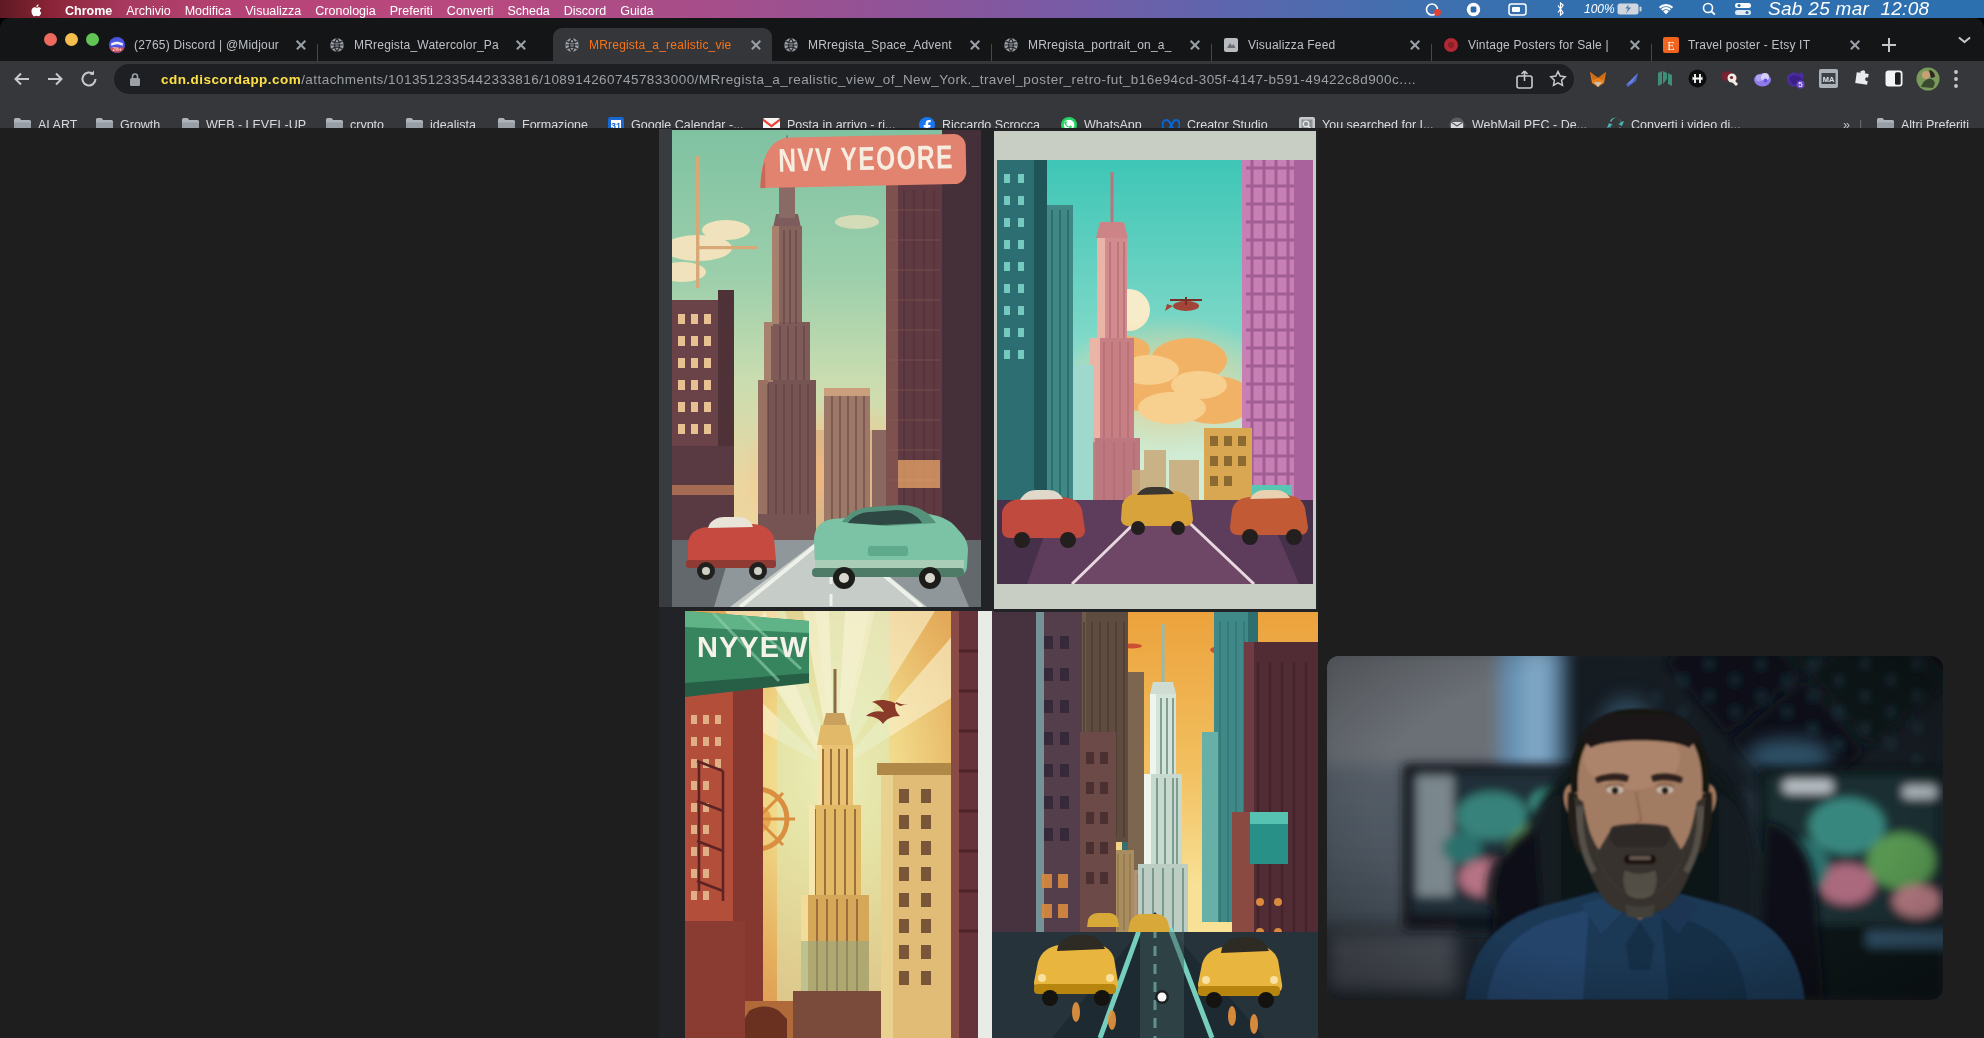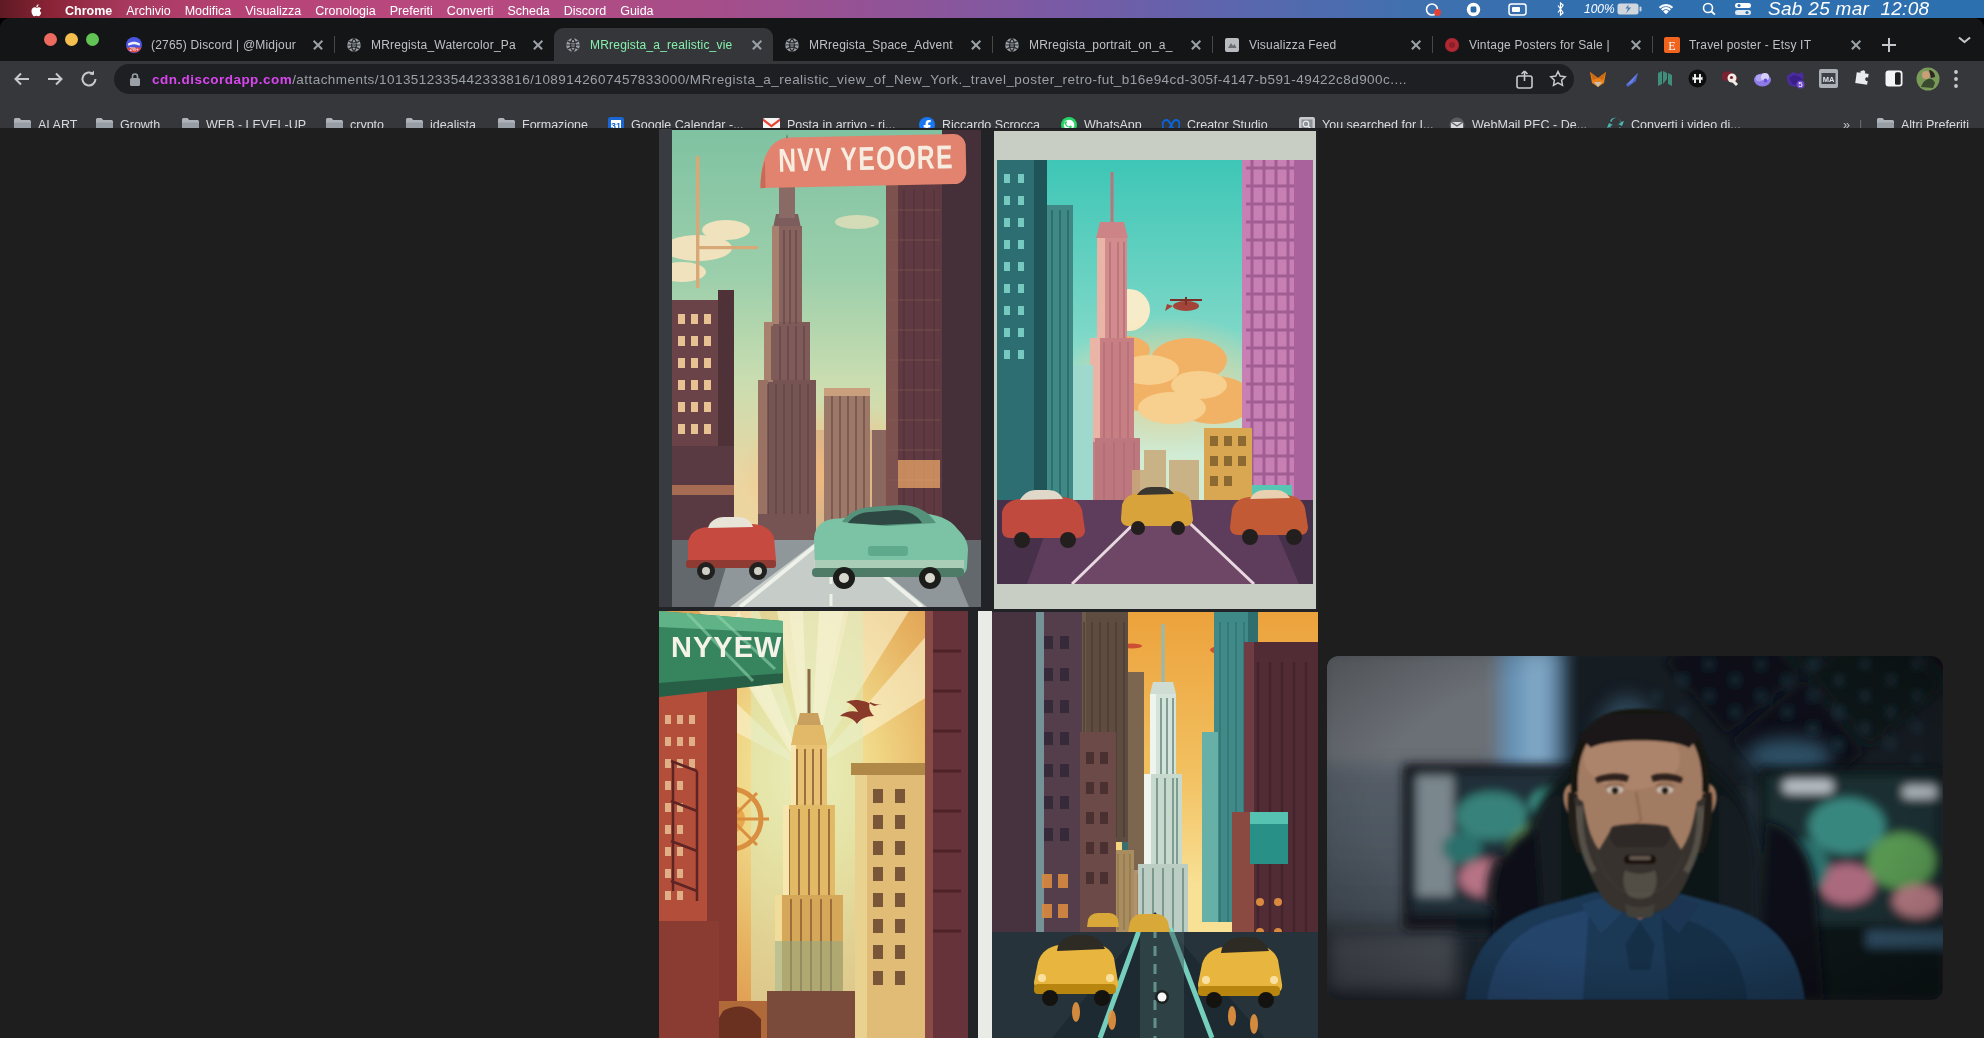--- a/index.html
+++ b/index.html
@@ -9,38 +9,38 @@
     background:linear-gradient(90deg,#5e1a22 0%,#8a2336 2.5%,#a83a60 6.5%,#b84478 13%,#b74a80 25%,#a54e8a 36%,#8e5499 46%,#775ba6 54%,#5c66ae 62%,#4170af 71%,#2f6fae 81%,#2d70b0 100%);
     color:#fff; font-size:12.5px; display:flex; align-items:flex-end;
   }
   #menubar .apple { margin-left:30px; width:12px; }
   #menubar .it { margin-left:14px; white-space:nowrap; }
   #menubar .b { font-weight:bold; margin-left:23px; }
   .mbr { position:absolute; top:0; height:18px; display:flex; align-items:center; color:#fff;font-style:italic; }
   #window { position:absolute; left:0; top:18px; width:1984px; height:1020px; background:#141517; border-radius:10px 10px 0 0; }
   #tabbar { position:absolute; left:0; top:0; width:100%; height:43px; background:#141517; border-radius:10px 10px 0 0; }
   .tl { position:absolute; top:15px; width:13px; height:13px; border-radius:50%; }
-  #tabs { position:absolute; left:115px; top:10px; height:33px; display:flex; }
+  #tabs { position:absolute; left:98px; top:10px; height:33px; display:flex;align-items:flex-end; }
   .tab { position:relative; width:219px; height:33px; color:#bdc1c6; font-size:12px; display:flex; align-items:center; border-radius:9px 9px 0 0; }
   .tab .fav { width:16px; height:16px; margin-left:11px; flex:none; position:relative; }
   .tab .ttl { margin-left:9px; white-space:nowrap; overflow:hidden; flex:1; letter-spacing:.2px; }
   .tab .x { width:16px; height:16px; margin:0 8px 0 4px; flex:none; position:relative; }
   .tab .x:before, .tab .x:after { content:""; position:absolute; left:2px; top:7.3px; width:12px; height:1.6px; background:#9aa0a6; }
   .tab .x:before { transform:rotate(45deg); } .tab .x:after { transform:rotate(-45deg); }
-  .tab.active { background:#35363a; color:#86efac; }
+  .tab.active { background:#35363a; color:#f97316;margin-left:16px; }
   .sep { width:1px; height:17px; background:#46484c; margin-top:8px; flex:none; }
   #newtab { position:absolute; left:1880px; top:18px; width:18px; height:18px; }
   #newtab:before { content:""; position:absolute; left:2px; top:8px; width:14px; height:2px; background:#c4c7cb; }
   #newtab:after { content:""; position:absolute; left:8px; top:2px; width:2px; height:14px; background:#c4c7cb; }
   #tabchev { position:absolute; left:1958px; top:20px; width:12px; height:8px; }
   #tabchev:before { content:""; position:absolute; left:0; top:1px; width:8px; height:2px; background:#c4c7cb; transform:rotate(40deg); }
   #tabchev:after { content:""; position:absolute; left:5px; top:1px; width:8px; height:2px; background:#c4c7cb; transform:rotate(-40deg); }
   #toolbar { position:absolute; left:0; top:43px; width:100%; height:36px; background:#36373b; }
   #omni { position:absolute; left:114px; top:3px; width:1460px; height:30px; border-radius:15px; background:#1e1f23; color:#9aa0a6; font-size:13.5px; letter-spacing:.45px; display:flex; align-items:center; white-space:nowrap; overflow:hidden; }
-  #omni .host { color:#d946ef; font-weight:bold; margin-left:11px; }
+  #omni .host { color:#fde047; font-weight:bold; margin-left:20px; }
   #bookmarks { position:absolute; left:0; top:79px; width:100%; height:31px; background:#36373b; color:#d8dadd; font-size:12.5px; }
   .bm { position:absolute; top:6px; height:19px; display:flex; align-items:center; white-space:nowrap;margin-top:12px; }
   .bm svg { margin-right:7px; }
   #content { position:absolute; left:0; top:110px; width:1984px; height:928px; background:#1e1e1e; }
   #gridimg { position:absolute; left:659px; top:1px; width:659px; height:909px; background:#222326; }
   .q { position:absolute; overflow:hidden; }
   #webcam { position:absolute; left:1327px; top:528px; width:616px; height:344px; border-radius:12px; overflow:hidden; background:#222; }
   svg { display:block; }
 </style>
 </head>
@@ -613,21 +613,21 @@
  </g>
  <g>
   <path d="M238 350c2-8 9-13 19-13l34-2c10 0 18 5 20 13l3 19c0 5-3 8-8 8h-62c-5 0-8-3-8-8z" fill="#c25a35"></path>
   <path d="M256 339c3-6 8-9 15-9h11c6 0 11 3 14 8z" fill="#e8d0b0"></path>
   <circle cx="256" cy="377" r="8" fill="#231f1e"></circle>
                 <circle cx="300" cy="377" r="8" fill="#231f1e"></circle>
  </g>
  </g>
 </svg>
       </div>
-      <div class="q" style="left:0;top:482px;width:309px;height:427px">
+      <div class="q" style="left:26px;top:482px;width:309px;height:427px">
 <svg width="309" height="427" viewBox="0 0 309 427">
  <defs>
   <radialGradient id="q3bg" cx=".48" cy=".38" r=".75">
    <stop offset="0" stop-color="#f8f0b2"></stop>
                 <stop offset=".3" stop-color="#f0d787"></stop>
                 <stop offset=".6" stop-color="#e6b260"></stop>
                 <stop offset="1" stop-color="#d88846"></stop>
   </radialGradient>
  </defs>
  <rect width="309" height="427" fill="url(#q3bg)"></rect>

